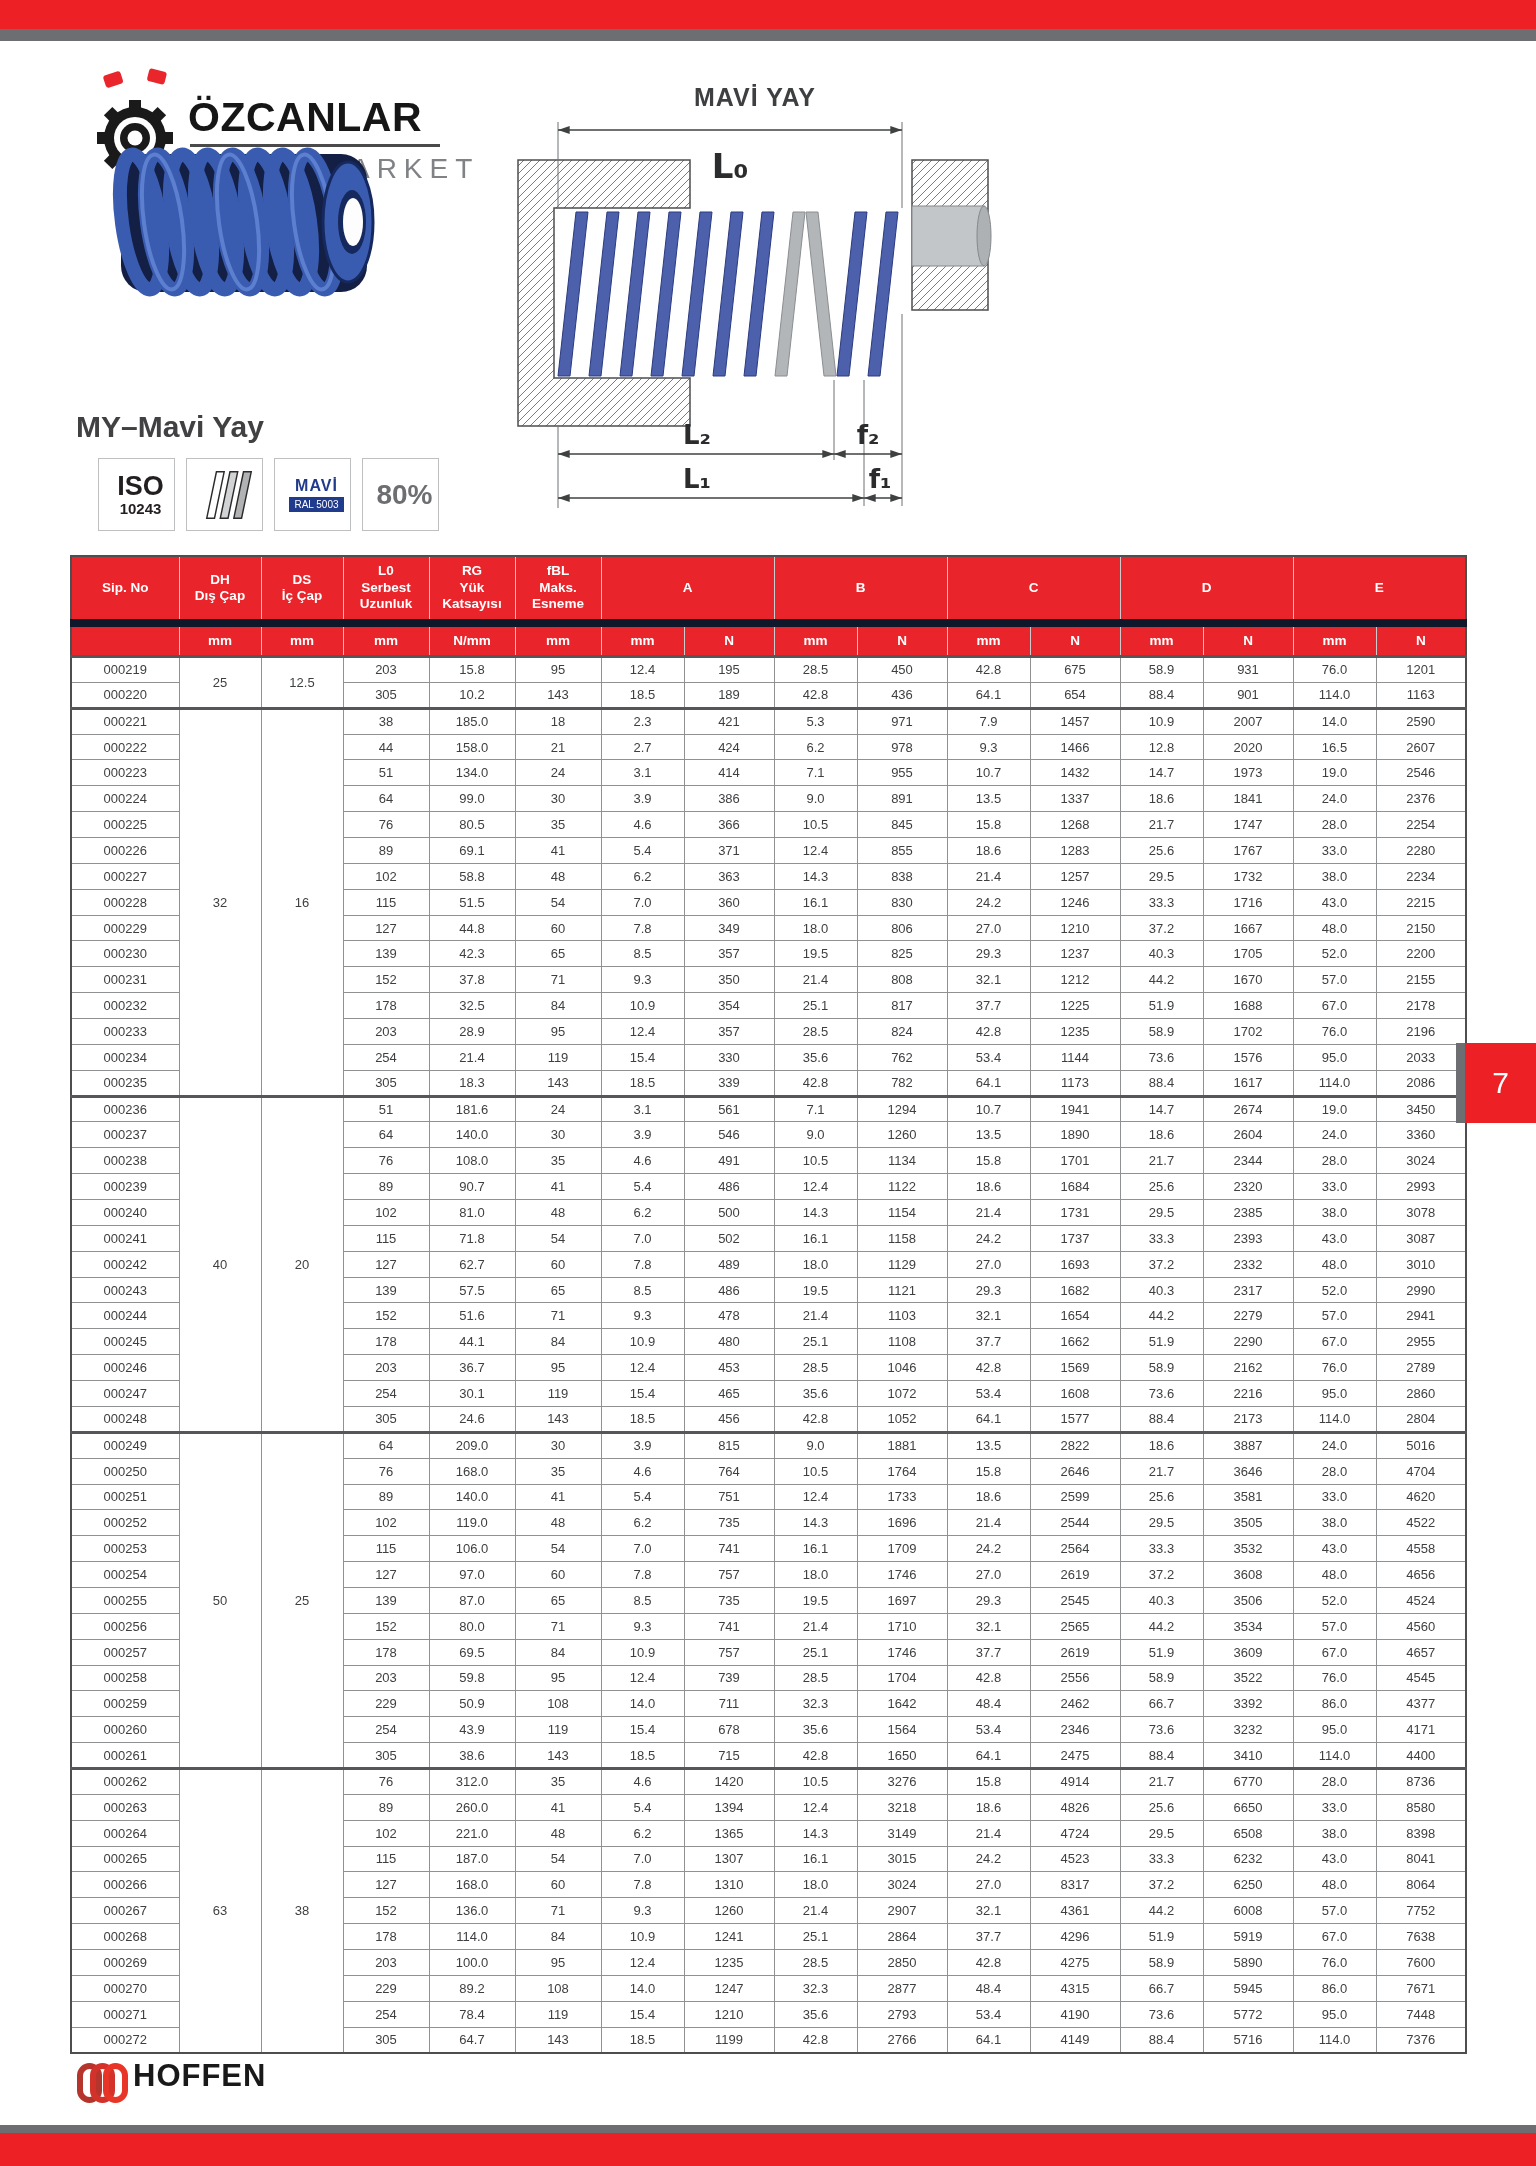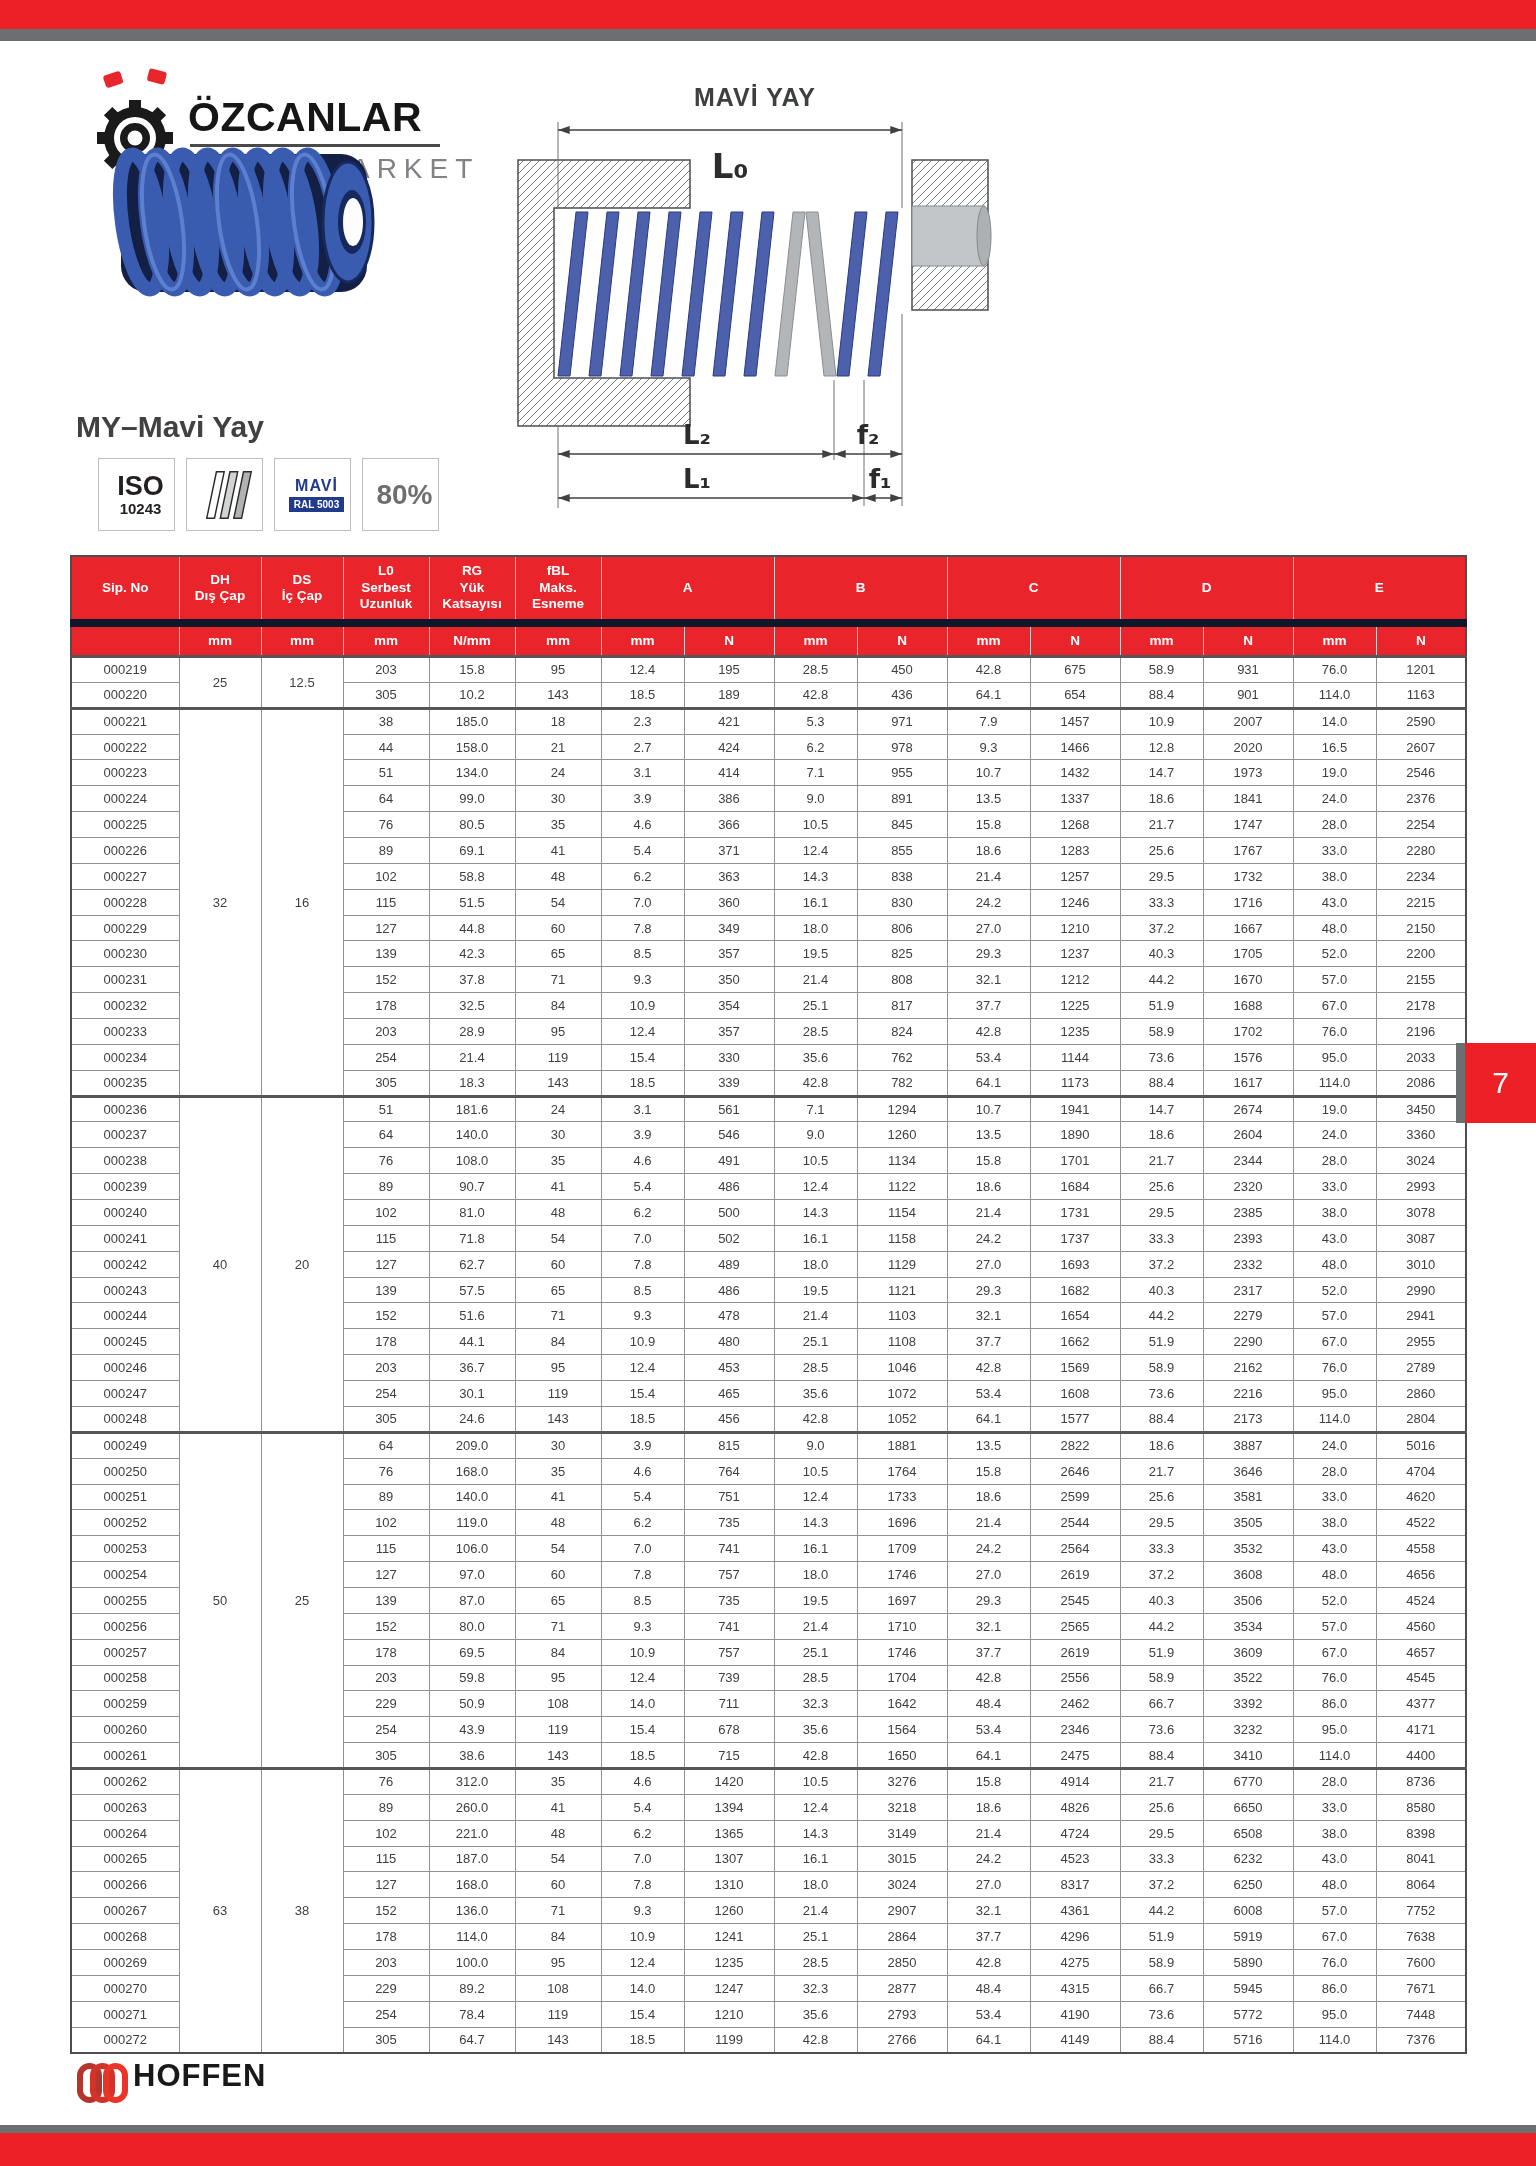--- a/index.html
+++ b/index.html
@@ -18,21 +18,21 @@
   .doc-title{left:515px;top:83px;width:480px;text-align:center;font-size:25px;font-weight:700;
              color:#3e3f41;letter-spacing:1px;}
   .section-heading{left:76px;top:410px;font-size:30px;font-weight:700;color:#414042;}
   
   .badges{left:98px;top:458px;display:flex;gap:11px;}
   .badge{width:77px;height:73px;border:1px solid #bdbfc1;background:#fff;display:flex;
          flex-direction:column;align-items:center;justify-content:center;box-sizing:border-box;padding-left:8px;}
   .iso-top{font-size:27px;font-weight:900;color:#231f20;line-height:1;}
   .iso-bot{font-size:15px;font-weight:800;color:#231f20;}
   .mavi-top{font-size:16px;font-weight:800;color:#203a8c;letter-spacing:1px;}
-  .ral{background:#203a8c;color:#fff;font-size:10px;font-weight:700;padding:2px 5px;margin-top:2px;}
+  .ral{background:#203a8c;color:#fff;font-size:10px;font-weight:400;padding:2px 5px;margin-top:2px;}
   .pct{font-size:28px;font-weight:700;color:#6d6e71;}
   
   .tbl-wrap{left:70px;top:555px;width:1395px;}
   #spring-table{border-collapse:collapse;table-layout:fixed;width:1395px;border:2px solid #4d4e50;}
   #spring-table th,#spring-table td{border:1px solid #8f9193;text-align:center;vertical-align:middle;
       padding:0;overflow:hidden;}
   #spring-table thead th{background:#e9252b;color:#fff;font-weight:600;font-size:13.5px;
       line-height:1.22;white-space:pre-line;border:1px solid #c9cbcc;}
   #spring-table thead tr.main th{height:62px;}
   #spring-table thead tr.units th{height:28px;border-top:8px solid #0f172a;font-weight:700;}

